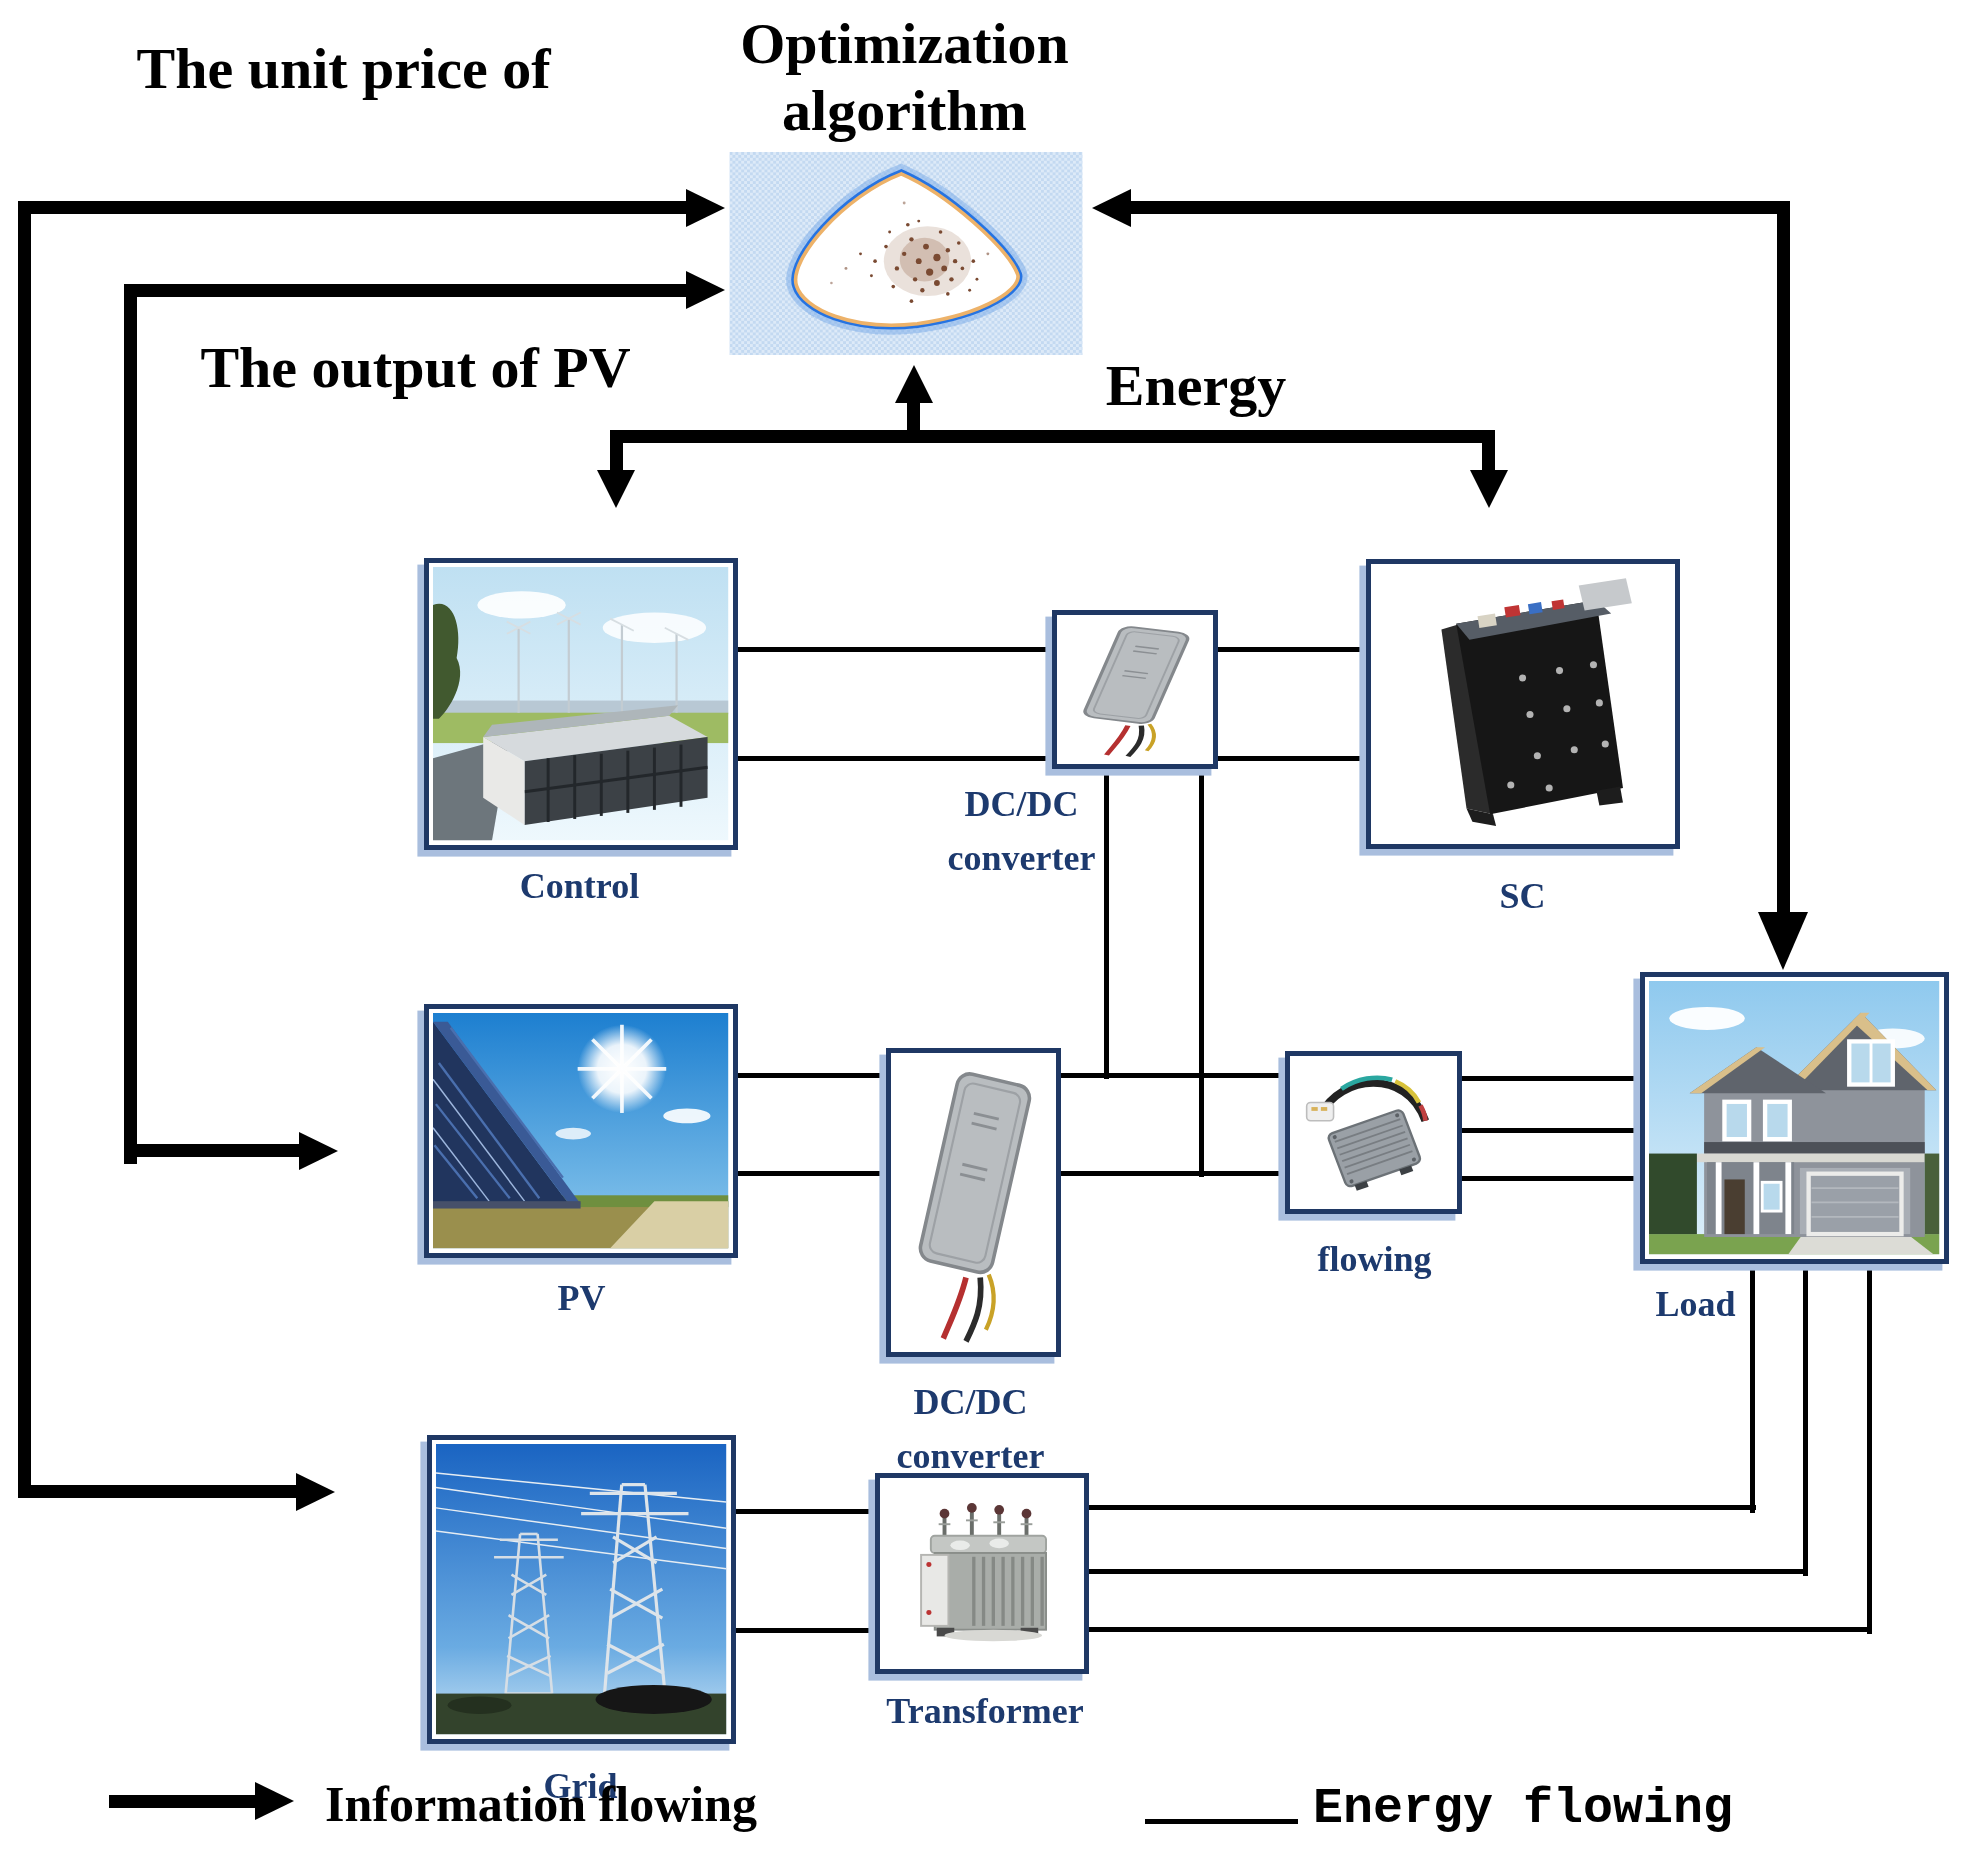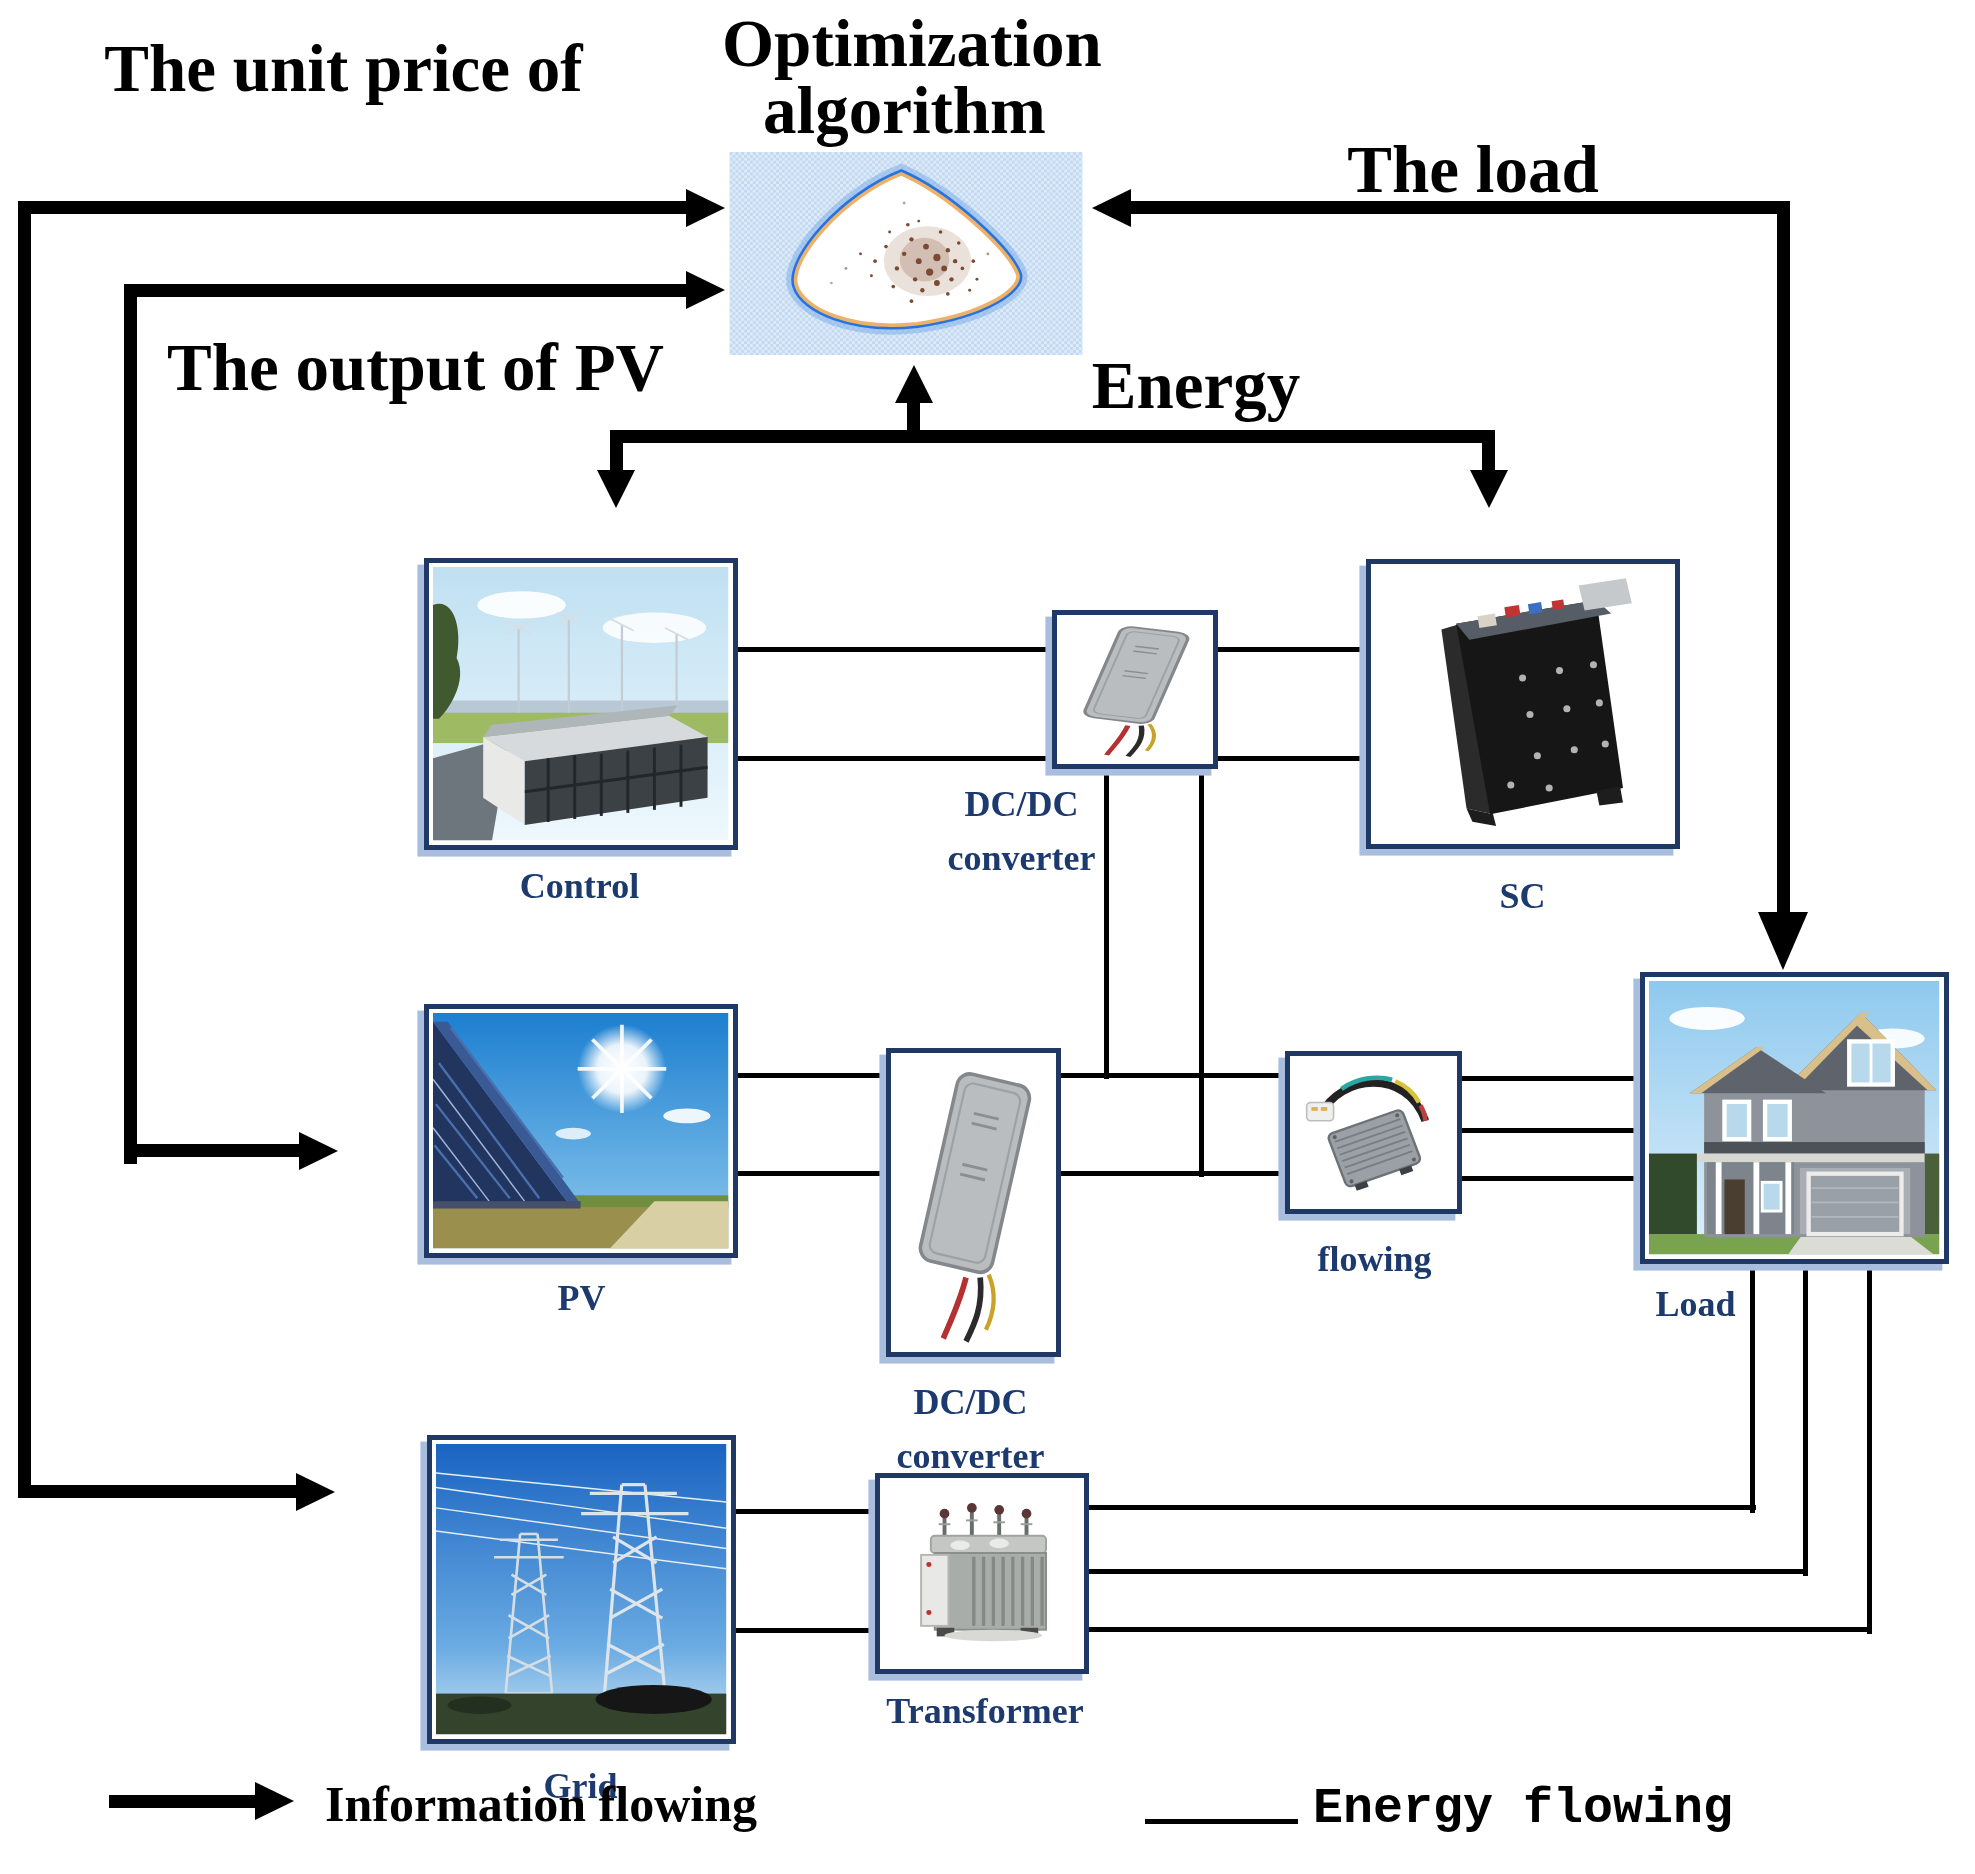--- a/index.html
+++ b/index.html
@@ -19,21 +19,21 @@
   .ah-d{border-left:19px solid transparent;border-right:19px solid transparent;border-top:38px solid #000;}
   .ah-u{border-left:19px solid transparent;border-right:19px solid transparent;border-bottom:38px solid #000;}
   .ah-d-big{border-left:25px solid transparent;border-right:25px solid transparent;border-top:58px solid #000;}
 
   
   .imgbox{position:absolute;border:5.8px solid #1f3864;background:#fff;padding:4.4px;
           box-shadow:-6.6px 6.6px 0 #a9bede;box-sizing:border-box;}
   .imgbox svg{display:block;width:100%;height:100%;}
 
   
-  .anno{position:absolute;color:#000;font-weight:700;font-size:67px;line-height:67px;text-align:center;}
+  .anno{position:absolute;color:#000;font-weight:700;font-size:58px;line-height:67px;text-align:center;}
   .bluelabel{position:absolute;color:#1d3a6e;font-weight:700;font-size:36px;line-height:44px;text-align:center;}
   .legendtext{position:absolute;color:#000;font-weight:700;font-size:50px;line-height:70px;white-space:nowrap;}
 </style>
 </head>
 <body>
 
 <div id="canvas">
 
   <div class="hline" style="left:738px;top:647px;width:314px;"></div>
   <div class="hline" style="left:738px;top:756px;width:314px;"></div>
@@ -463,21 +463,20 @@
 
   <div class="anno" style="left:88px;top:35px;width:511px;">
     <div>The unit price of</div>
   </div>
 
   <div class="anno" style="left:722px;top:10.2px;width:365px;">
     <div>Optimization</div>
     <div>algorithm</div>
   </div>
 
-  <div class="anno" style="left:1327px;top:136px;width:292px;">The load</div>
 
   <div class="anno" style="left:160px;top:334px;width:511px;">The output of PV</div>
 
   <div class="anno" style="left:1072px;top:352px;width:248px;">Energy</div>
 
   <div class="bluelabel" style="left:470px;top:864px;width:219px;">Control</div>
 
   <div class="bluelabel" style="left:912px;top:782px;width:219px;">
     <div>DC/DC</div>
     <div style="margin-top:10.2px;">converter</div>

